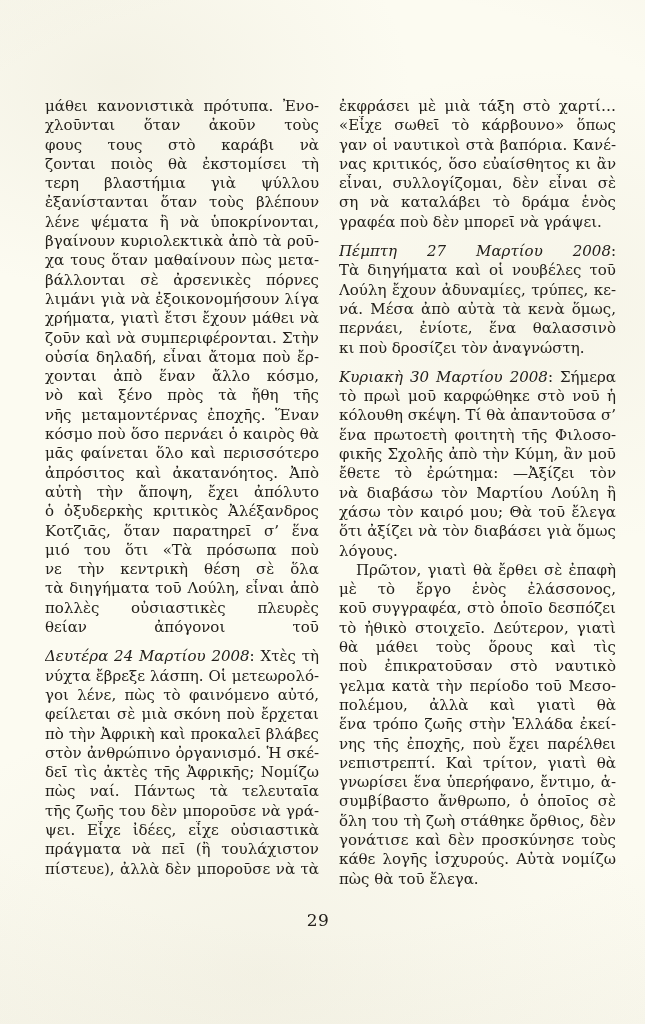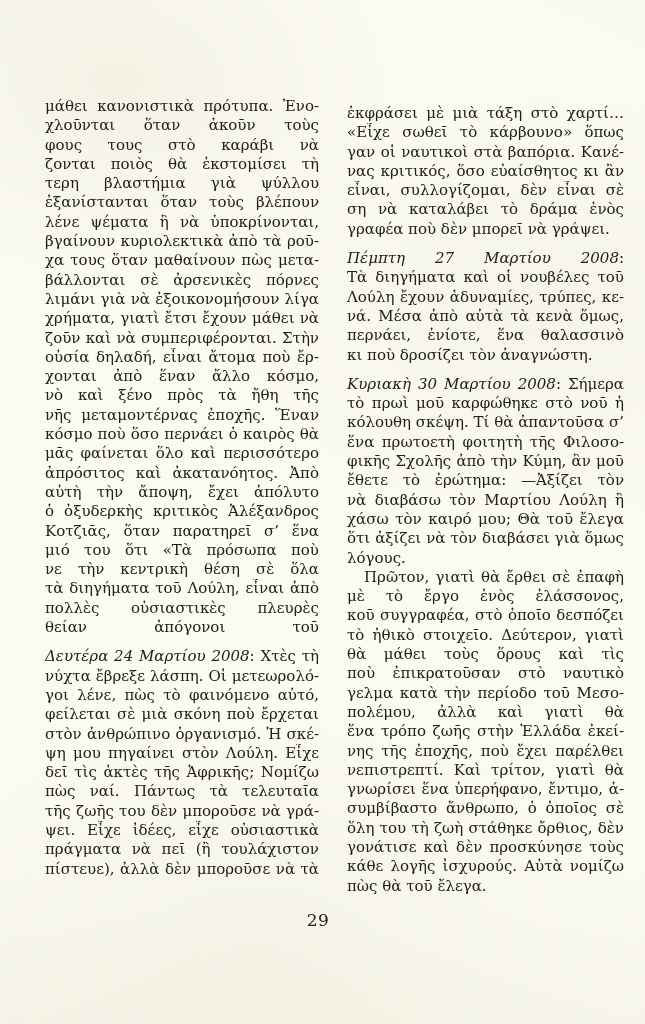--- a/index.html
+++ b/index.html
@@ -22,21 +22,21 @@
   }
   .page {
     position: absolute;
     inset: 0;
   }
   .col {
     position: absolute;
     top: 97px;
   }
   .col-left  { left: 45px;  width: 274px; }
-  .col-right { left: 347px; width: 277px; margin-top: 7px; }
+  .col-right { left: 339px; width: 277px; }
   .block { }
   .block.gap { margin-top: 10px; }
   .line {
     font-size: 15px;
     line-height: 19.3px;
     height: 19.3px;
     overflow: hidden;
     text-align: justify;
     text-align-last: justify;
     text-justify: inter-word;
@@ -88,22 +88,22 @@
         <div class="line">νε τὴν κεντρικὴ θέση σὲ ὅλα σχεδὸν</div>
         <div class="line">τὰ διηγήματα τοῦ Λούλη, εἶναι ἀπὸ</div>
         <div class="line">πολλὲς οὐσιαστικὲς πλευρὲς κατευ-</div>
         <div class="line end">θείαν ἀπόγονοι τοῦ Παπαδιαμάντη».</div>
       </div>
       <div class="block gap">
         <div class="line"><i>Δευτέρα 24 Μαρτίου 2008</i>: Χτὲς τὴ</div>
         <div class="line">νύχτα ἔβρεξε λάσπη. Οἱ μετεωρολό-</div>
         <div class="line">γοι λένε, πὼς τὸ φαινόμενο αὐτό, ὀ-</div>
         <div class="line">φείλεται σὲ μιὰ σκόνη ποὺ ἔρχεται ἀ-</div>
+        <div class="line">πὸ τὴν Ἀφρικὴ καὶ προκαλεῖ βλάβες</div>
         <div class="line">στὸν ἀνθρώπινο ὀργανισμό. Ἡ σκέ-</div>
-        <div class="line">ψη μου πηγαίνει στὸν Λούλη. Εἶχε</div>
         <div class="line">δεῖ τὶς ἀκτὲς τῆς Ἀφρικῆς; Νομίζω</div>
         <div class="line">πὼς ναί. Πάντως τὰ τελευταῖα χρόνια</div>
         <div class="line">τῆς ζωῆς του δὲν μποροῦσε νὰ γρά-</div>
         <div class="line">ψει. Εἶχε ἰδέες, εἶχε οὐσιαστικὰ</div>
         <div class="line">πράγματα νὰ πεῖ (ἢ τουλάχιστον ἔτσι</div>
         <div class="line">πίστευε), ἀλλὰ δὲν μποροῦσε νὰ τὰ</div>
       </div>
     </div>
 
   <div class="col col-right">

